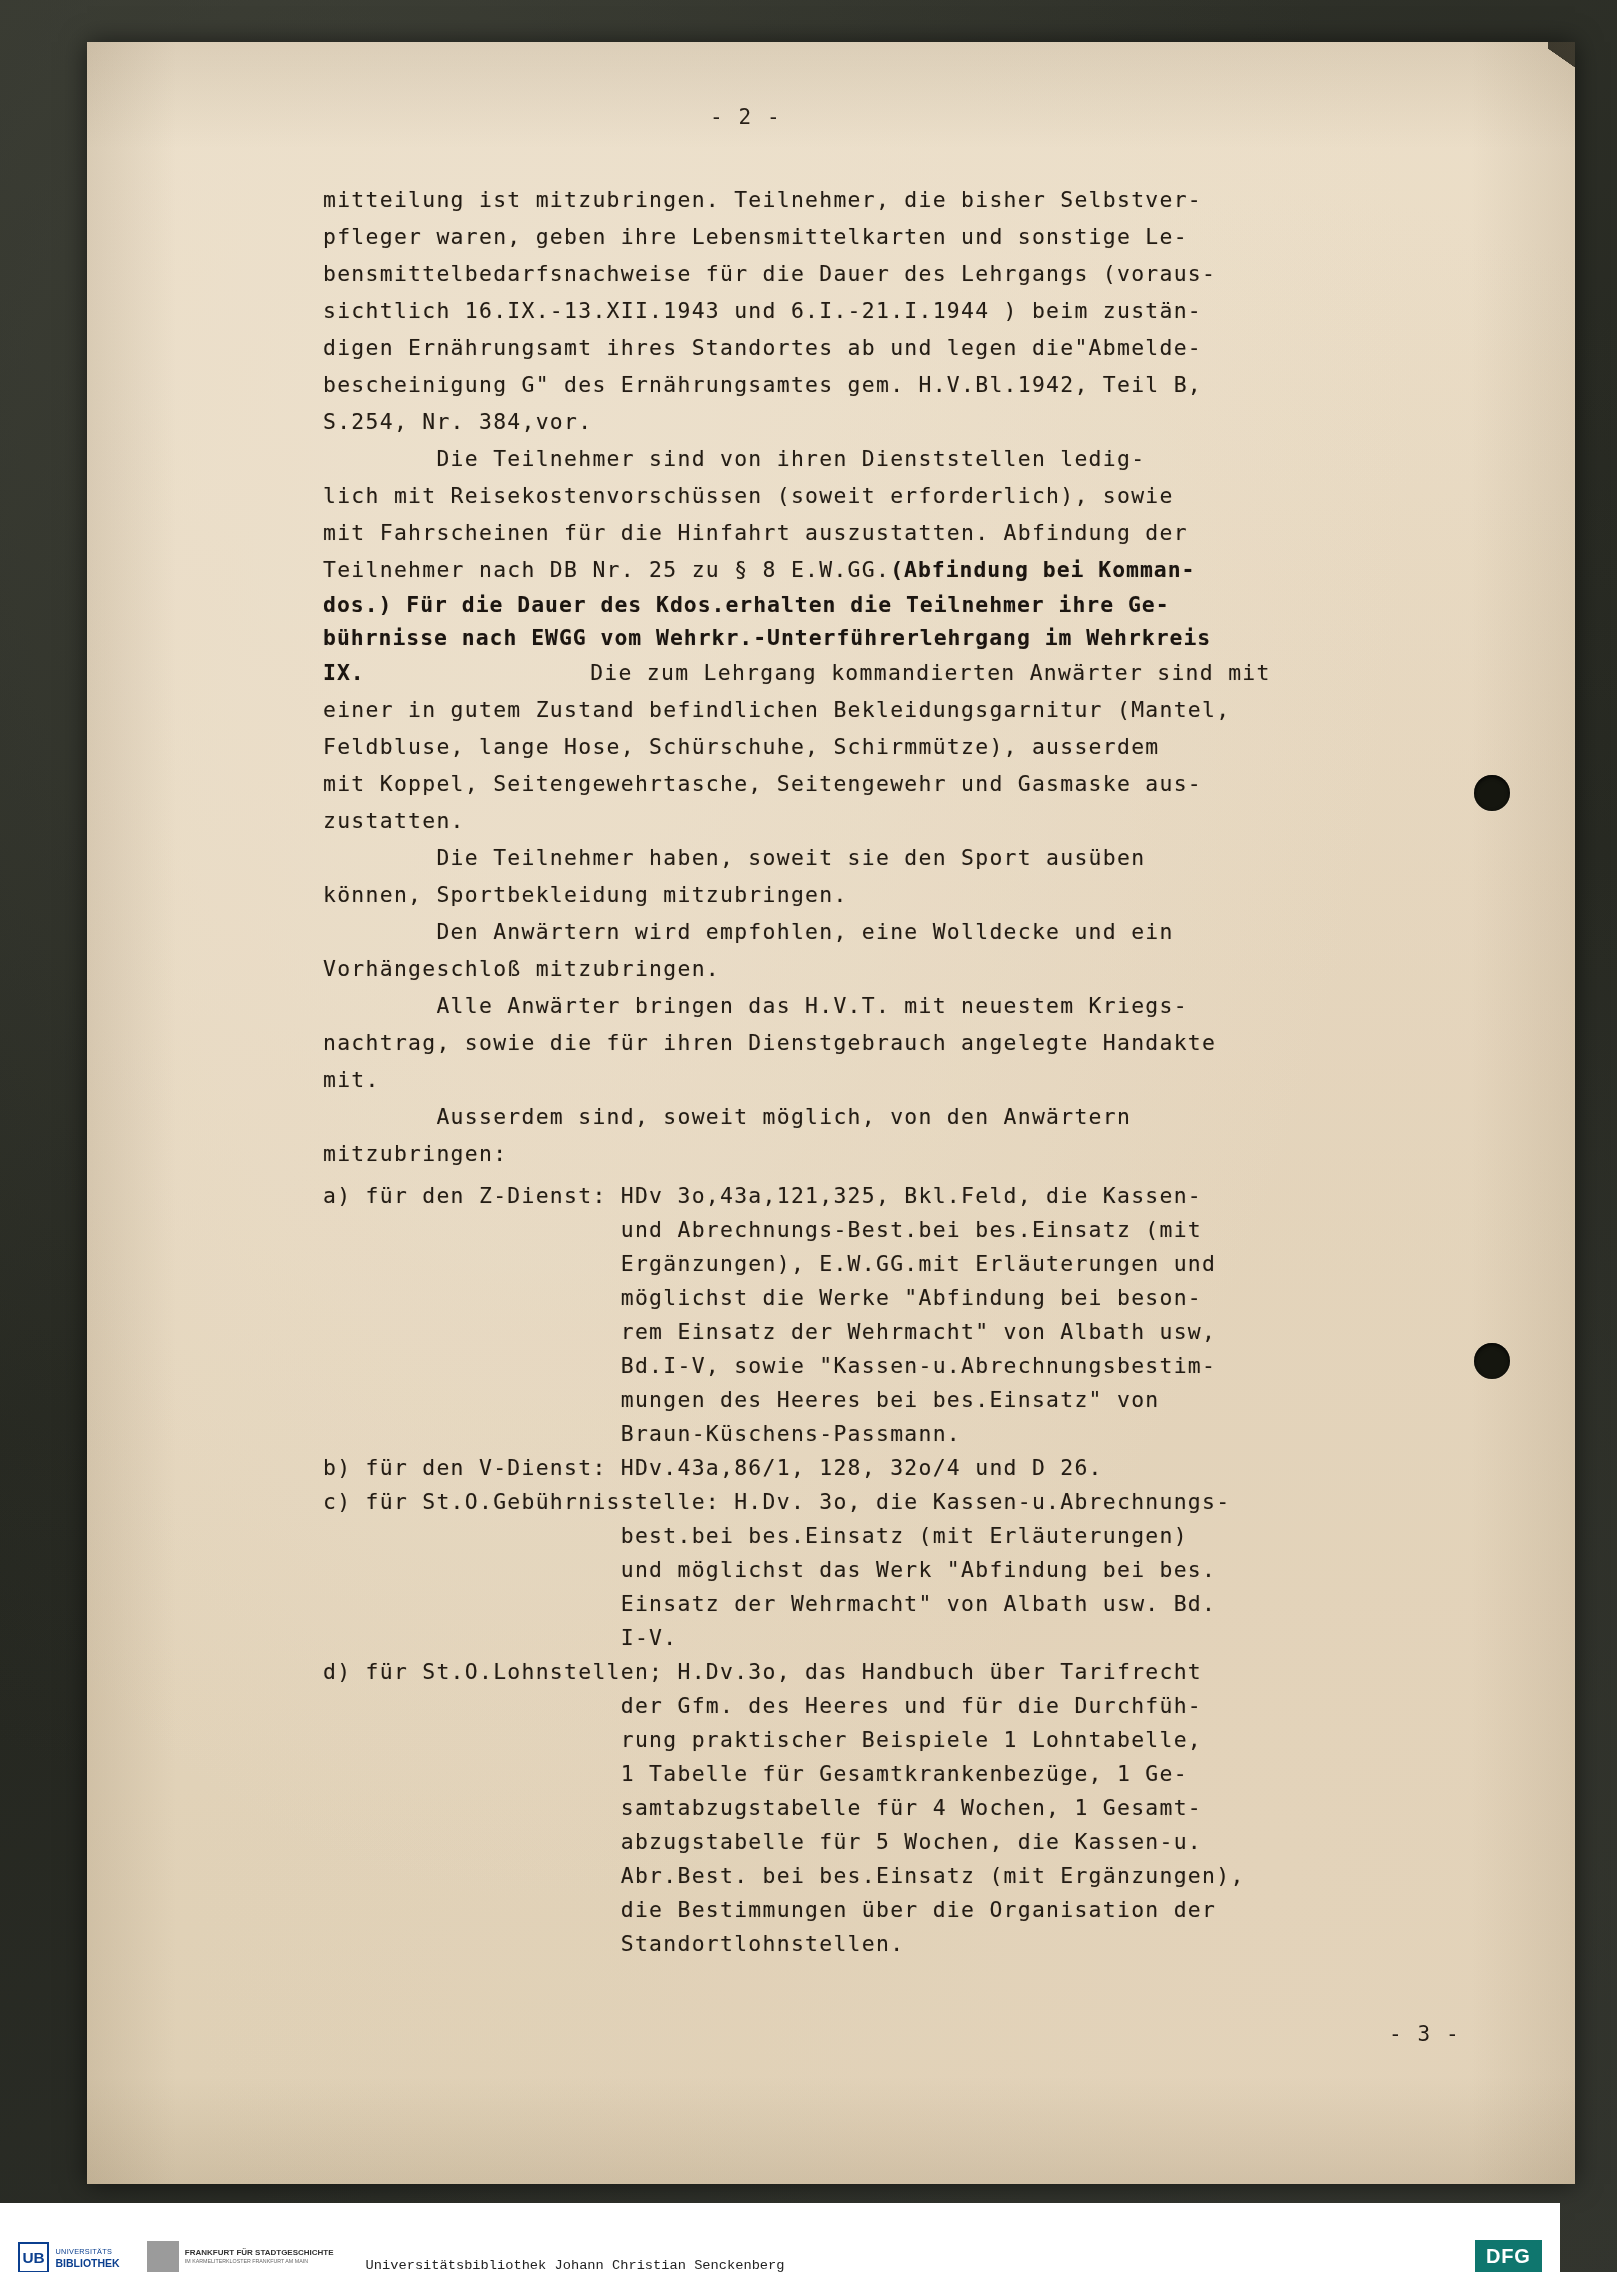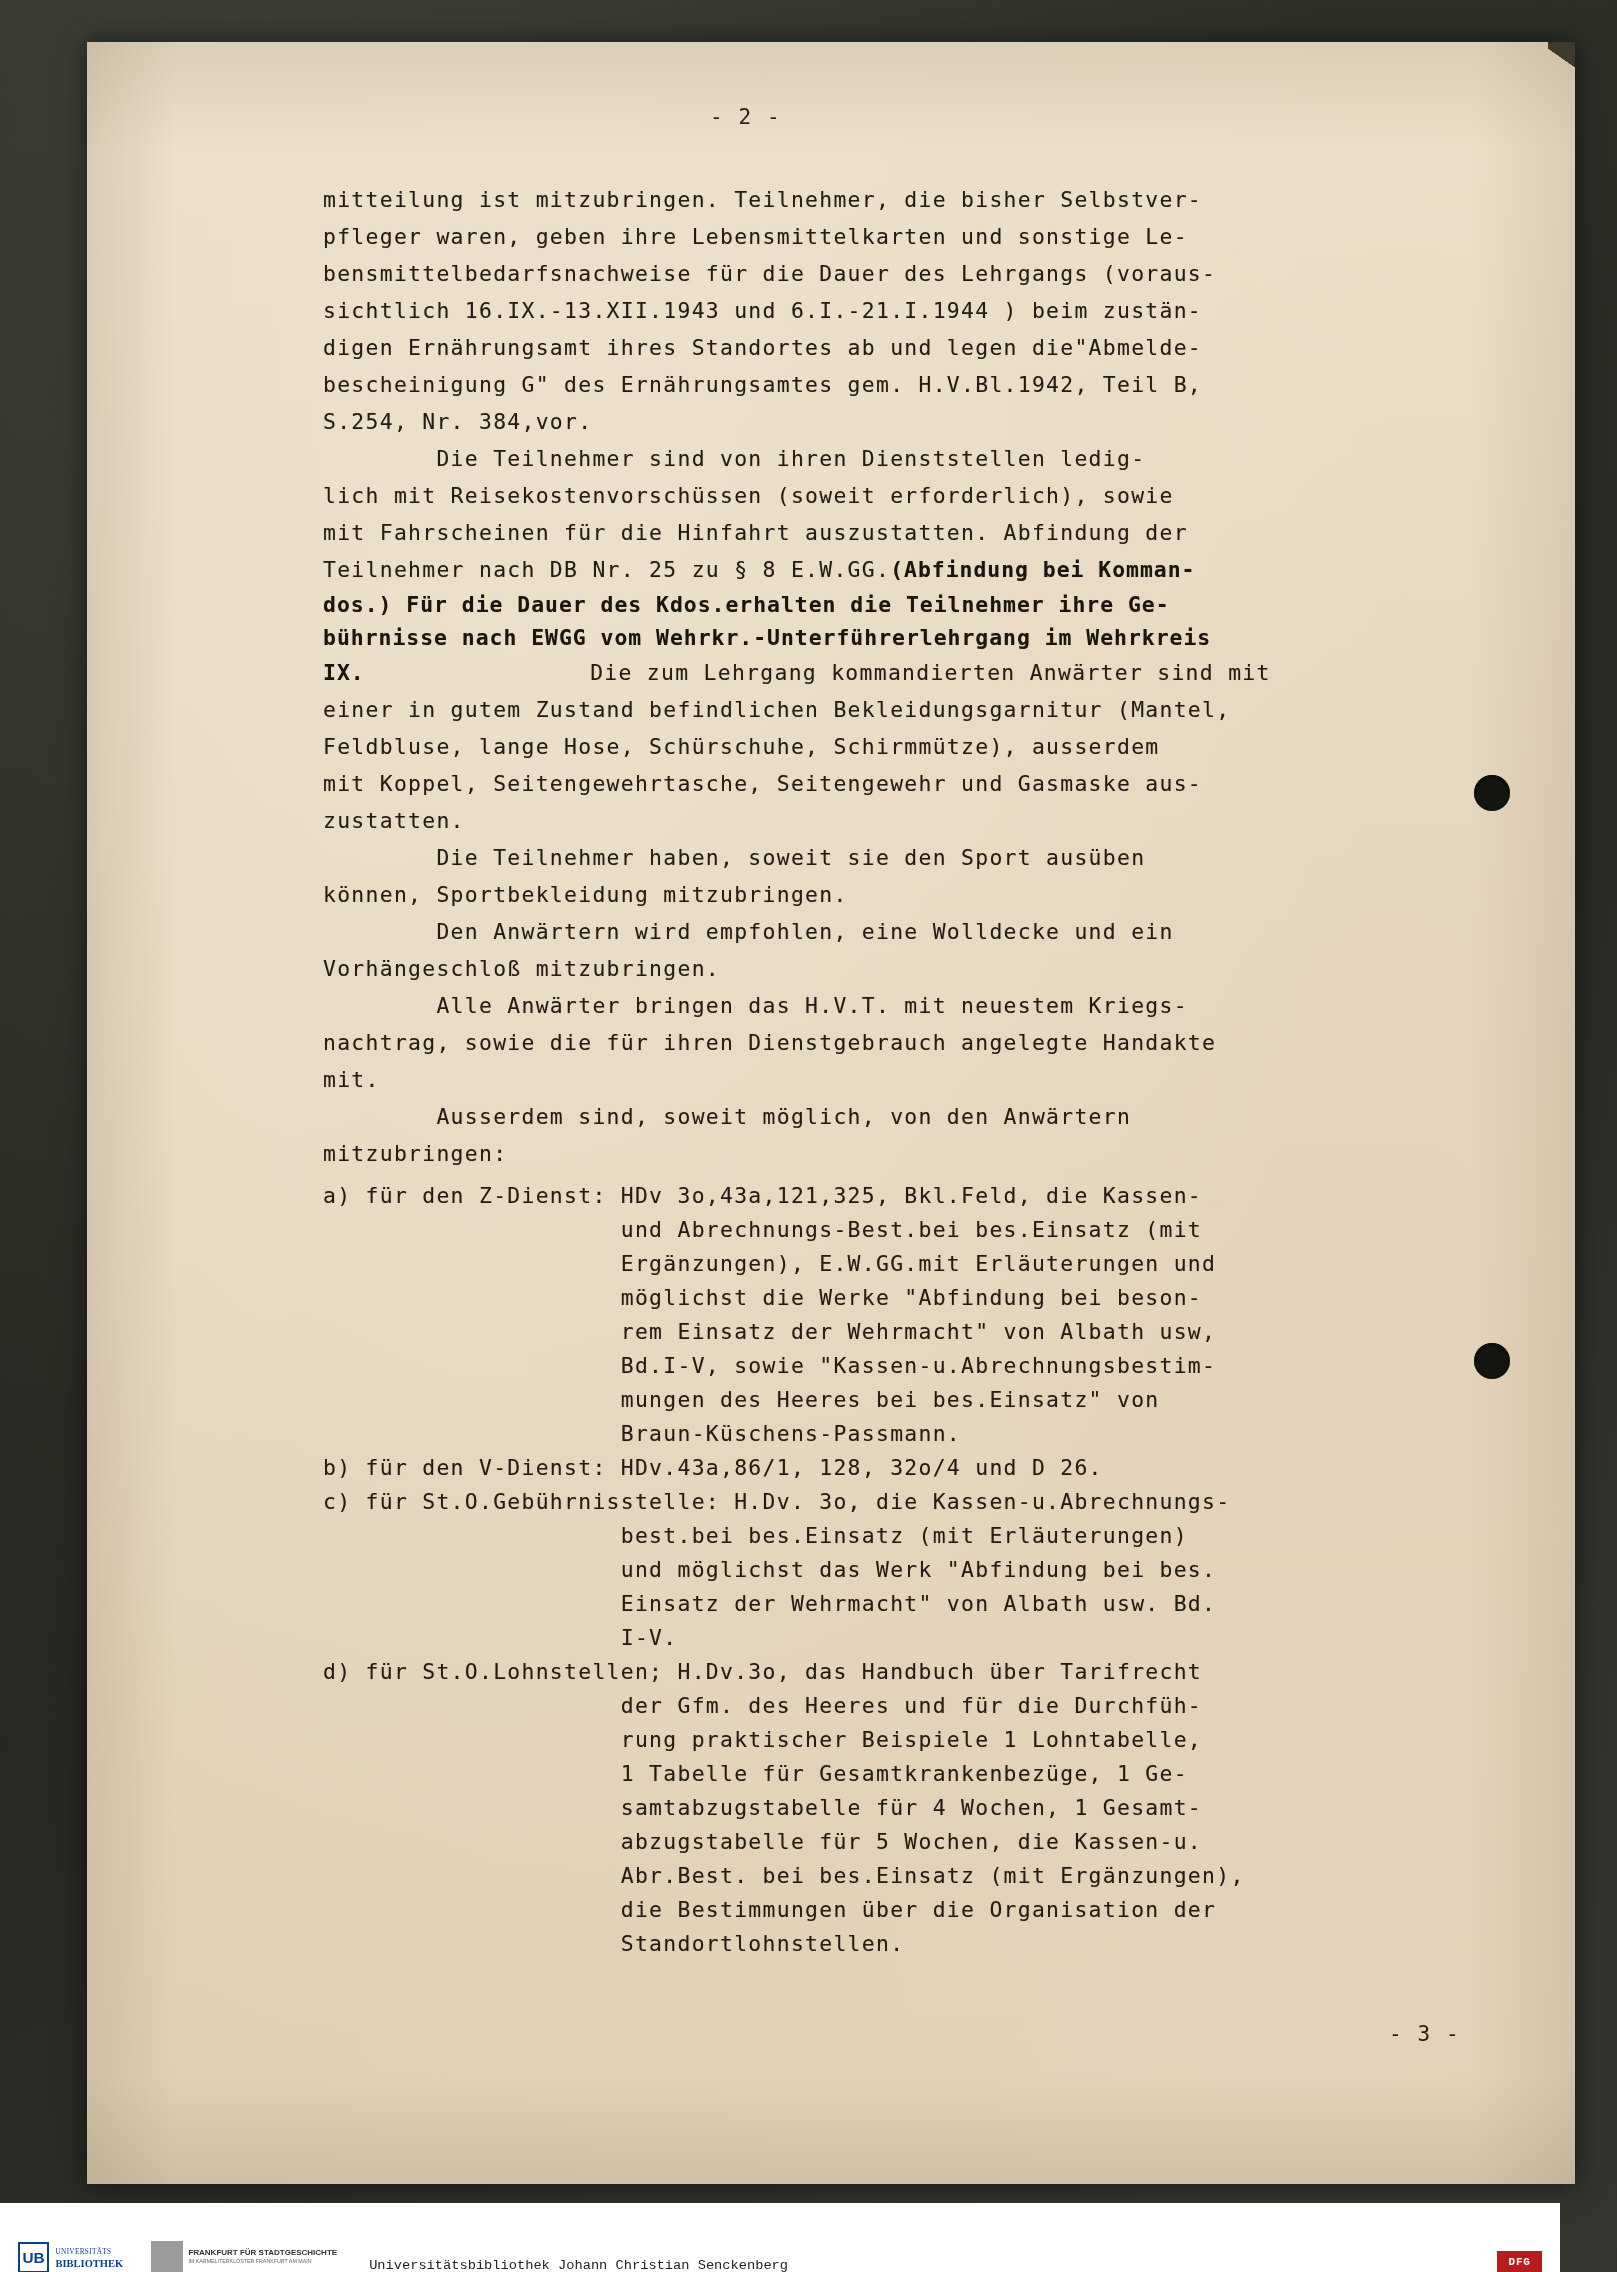--- a/index.html
+++ b/index.html
@@ -139,21 +139,21 @@
     width: 31px; height: 31px;
     border: 2.4px solid #0b3f8f;
     color: #0b3f8f;
     font-family: "Liberation Sans", sans-serif;
     font-weight: 700;
     font-size: 15.4px;
     display: flex; align-items: center; justify-content: center;
     box-sizing: border-box;
   }
   .ub-text {
-    font-family: Liberation Serif, serif;
+    font-family: Liberation Sans, sans-serif;
     font-size: 10.5px;
     line-height: 11.3px;
     color: #0b3f8f;
     font-weight: 700;
   }
   .ub-text small { display:block; font-size: 7.3px; font-weight: 400; letter-spacing: 0.3px;}
   .inst-logo {
     display: flex;
     align-items: center;
     gap: 5.7px;
@@ -172,25 +172,25 @@
   }
   .inst-text small { display:block; font-size: 5.3px; font-weight: 400; color:#666; }
   .footer-caption {
     margin-left: 32px;
     font-family: Liberation Mono, monospace;
     font-size: 13.7px;
     color: #222;
   }
   .dfg {
     margin-left: auto;
-    font-family: Liberation Mono, monospace;
-    font-size: 11px;
+    font-family: Liberation Sans, sans-serif;
+    font-size: 20px;
     font-weight: 700;
     color: #ffffff;
-    background: #b91c1c;
+    background: #0f766e;
     padding: 4.9px 11.3px;
     letter-spacing: 0.8px;
   }
 </style>
 </head>
 <body>
 
 <div id="scan">
 
   <div class="page">

